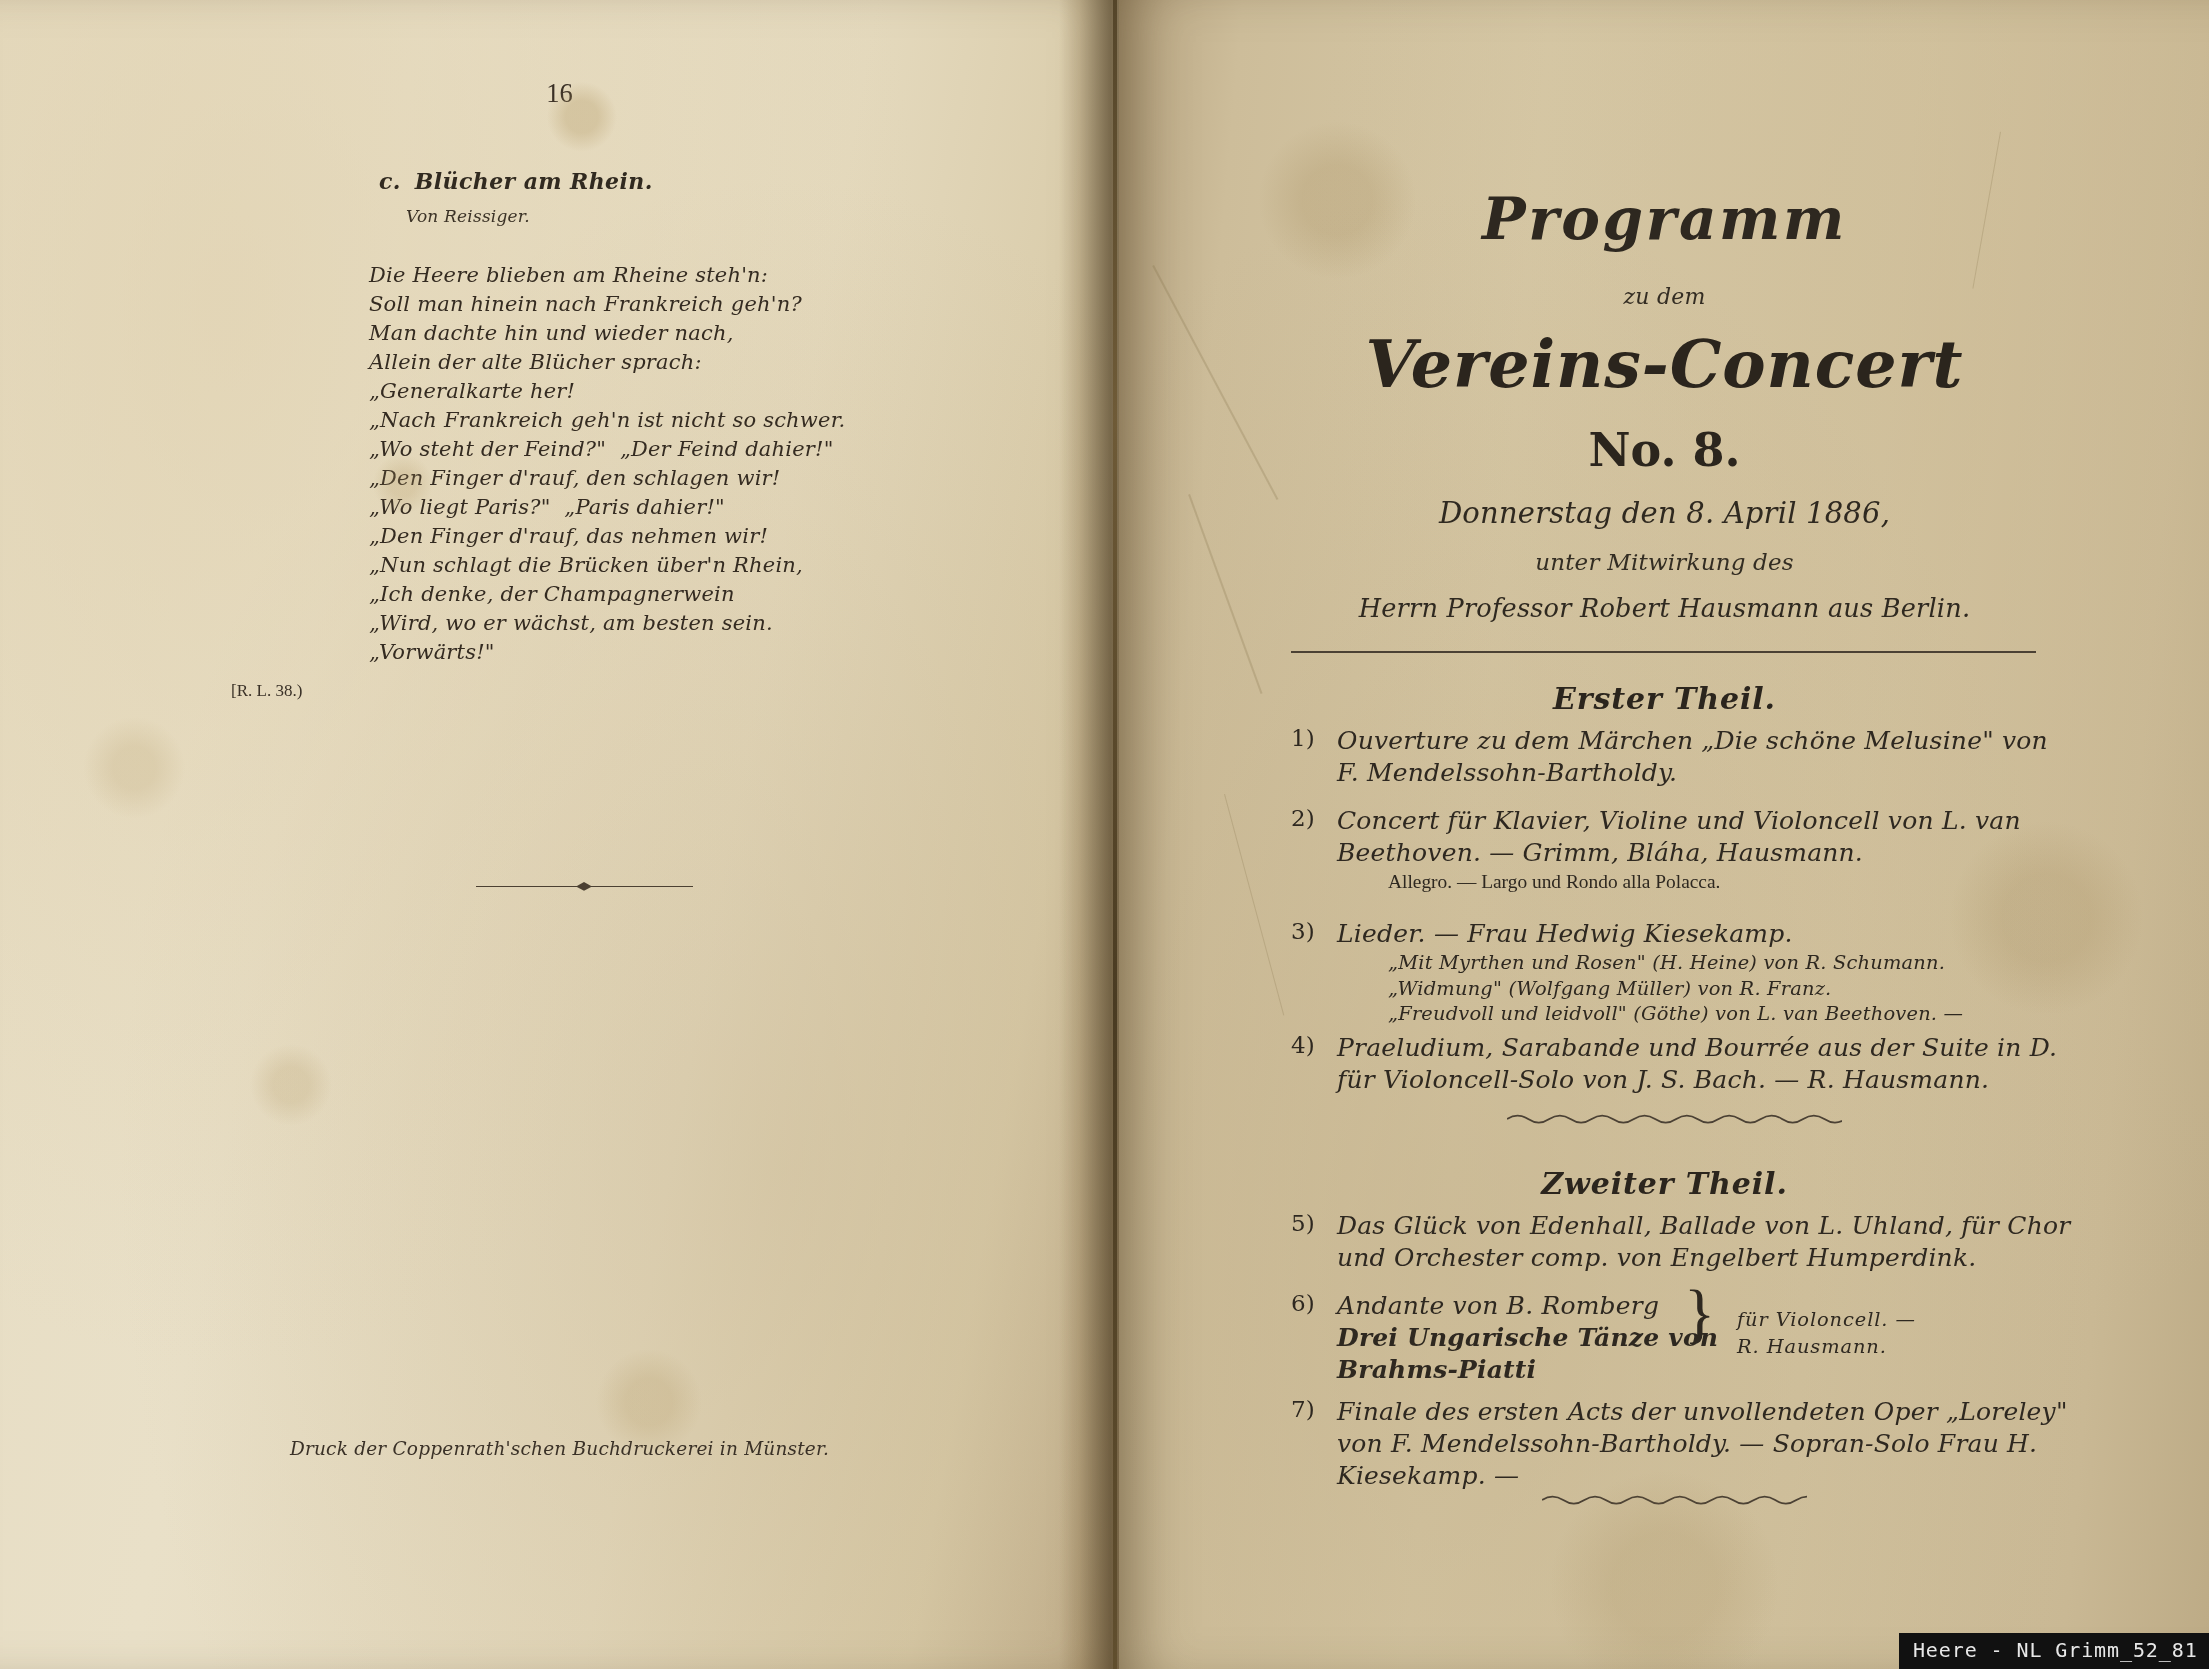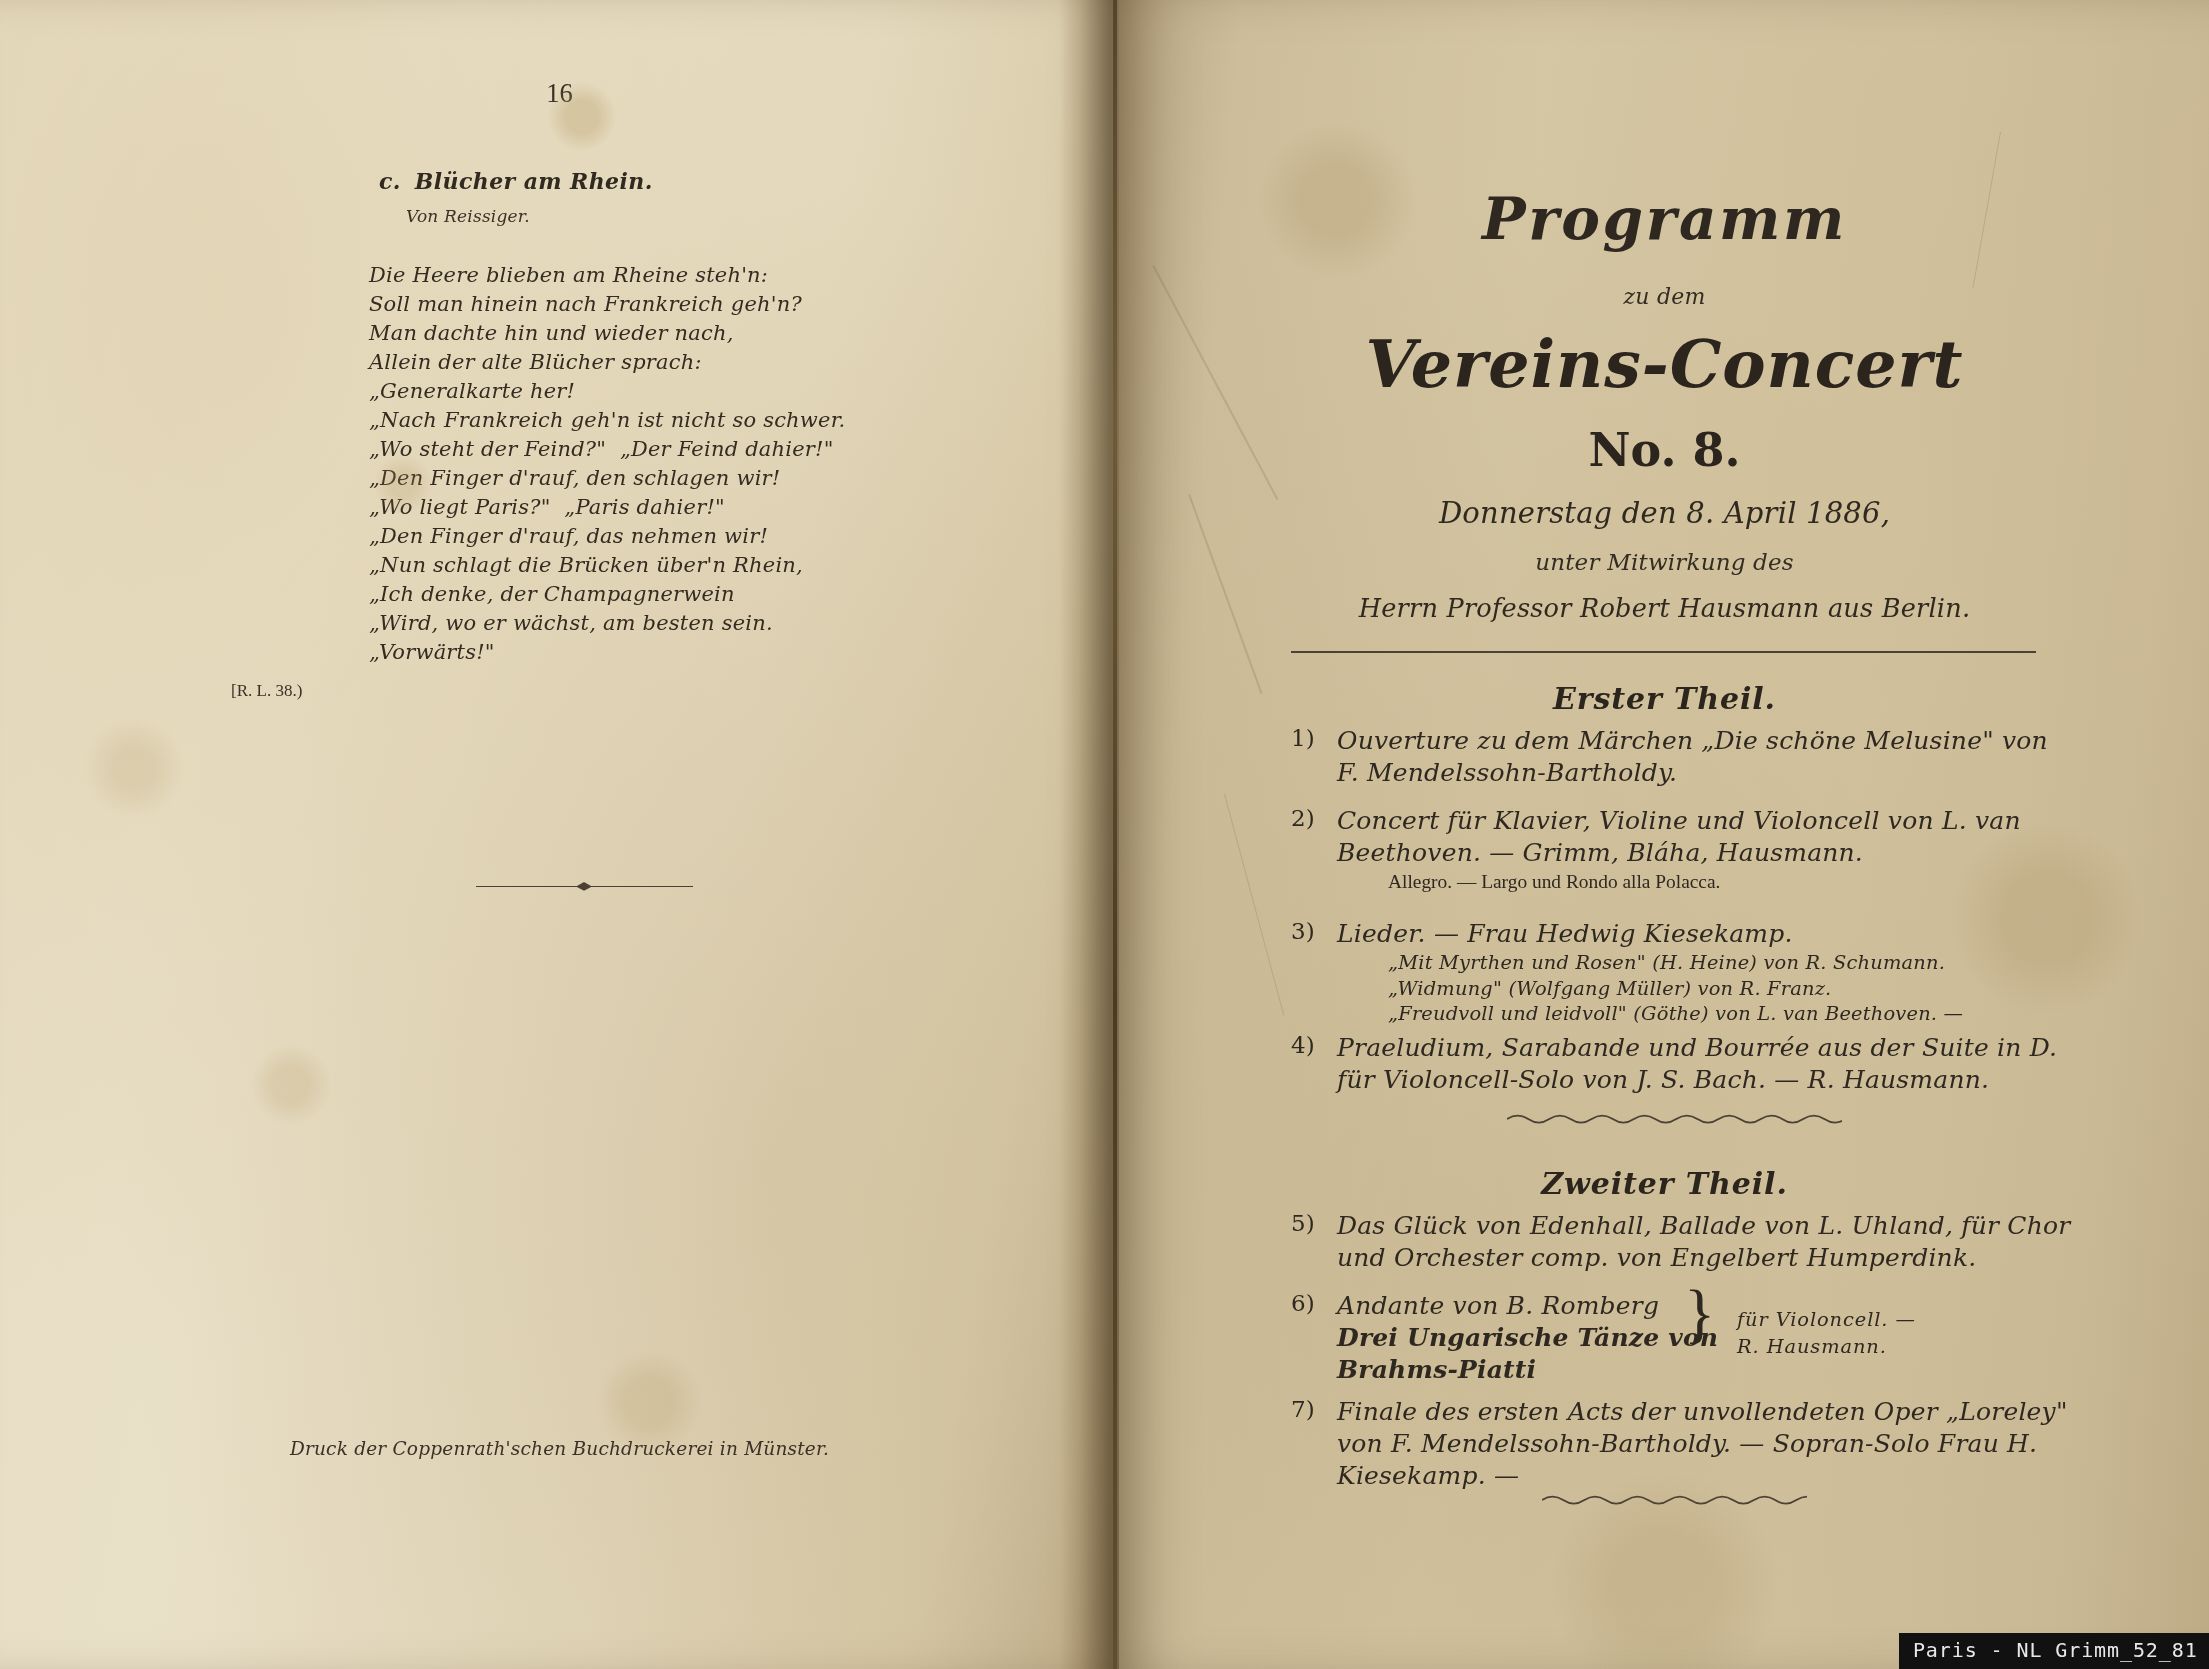--- a/index.html
+++ b/index.html
@@ -445,16 +445,16 @@
     </div>
 
     <div class="squiggle" style="left:423px;top:1493px;width:265px;">
       <svg width="265" height="12.4" viewBox="0 0 300 14">
         <path d="M0 8 Q 12 0 24 8 T 48 8 T 72 8 T 96 8 T 120 8 T 144 8 T 168 8 T 192 8 T 216 8 T 240 8 T 264 8 T 288 8 T 312 8" fill="none" stroke="#4b4134" stroke-width="2"></path>
       </svg>
     </div>
 
   </div>
 
-  <div class="watermark">Paris - NL Grimm_52_81</div>
+  <div class="watermark">Heere - NL Grimm_52_81</div>
 
 </div>
 
 
 </body></html>

